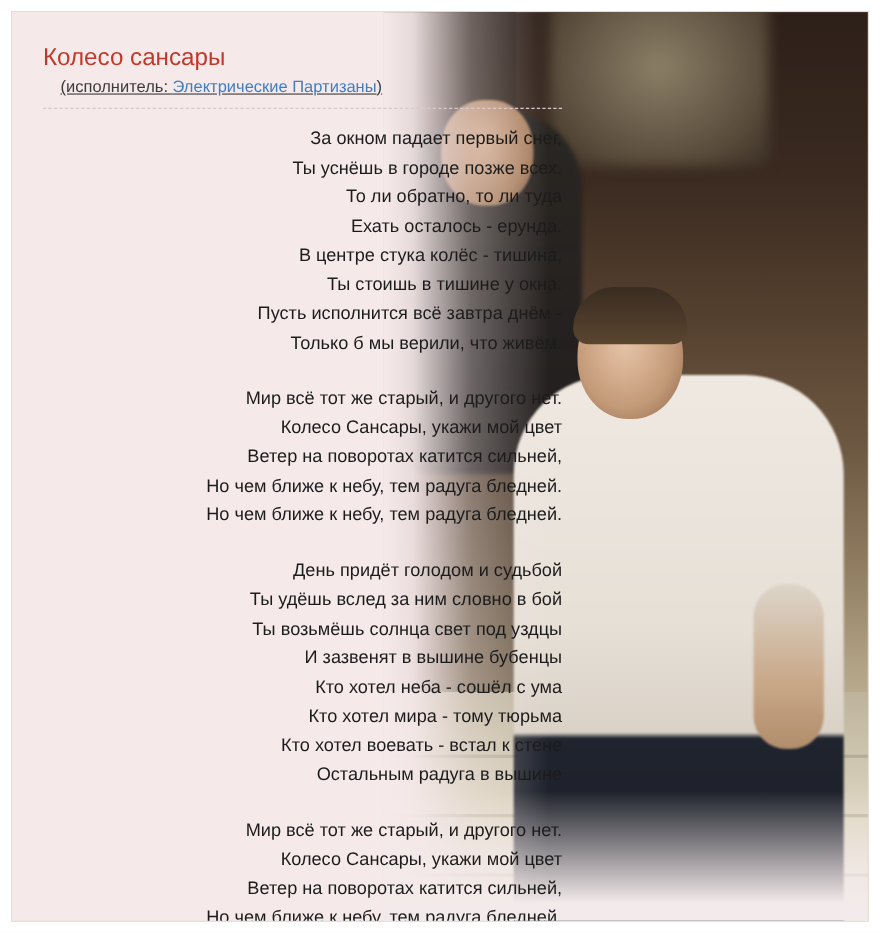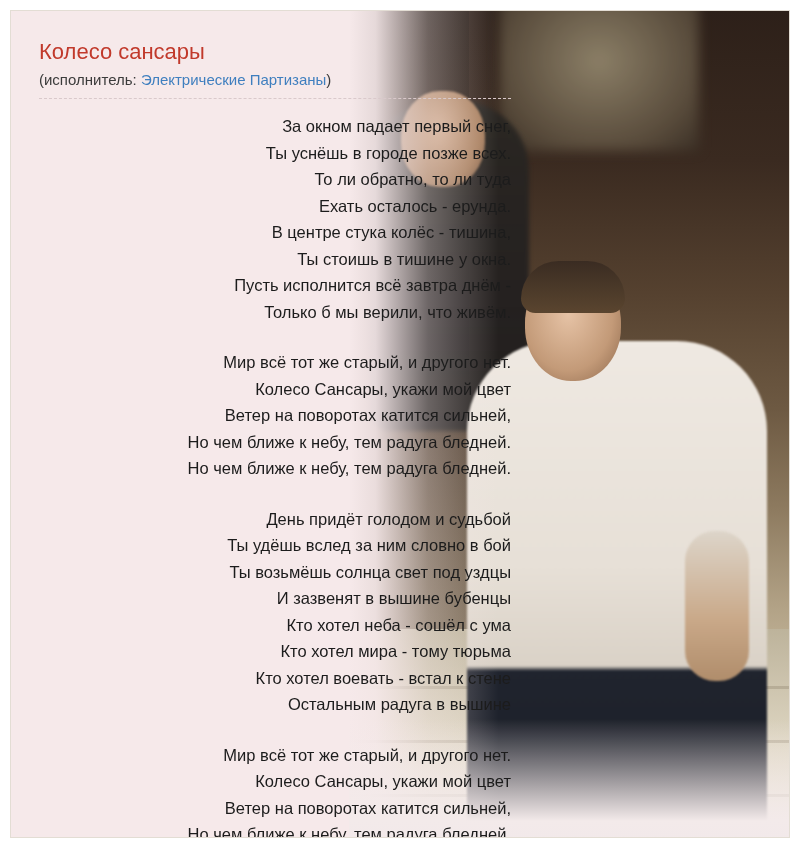--- a/index.html
+++ b/index.html
@@ -125,21 +125,22 @@
   .title {
     font-size: 22px;
     color: #c1392b;
     margin: 0 0 6px 0;
     font-weight: normal;
     line-height: 1.2;
   }
   .byline {
     font-size: 15px;
     color: #3b3b3b;
-    margin: 0 0 10px 0;
+    margin: 0 0 10px 16px;
+    text-decoration: underline;
   }
   .byline a {
     color: #3f7fbf;
     text-decoration: none;
   }
   .divider {
     width: 472px;
     border: none;
     border-top: 1px dashed #d9c9cb;
     margin: 0 0 14px 0;

